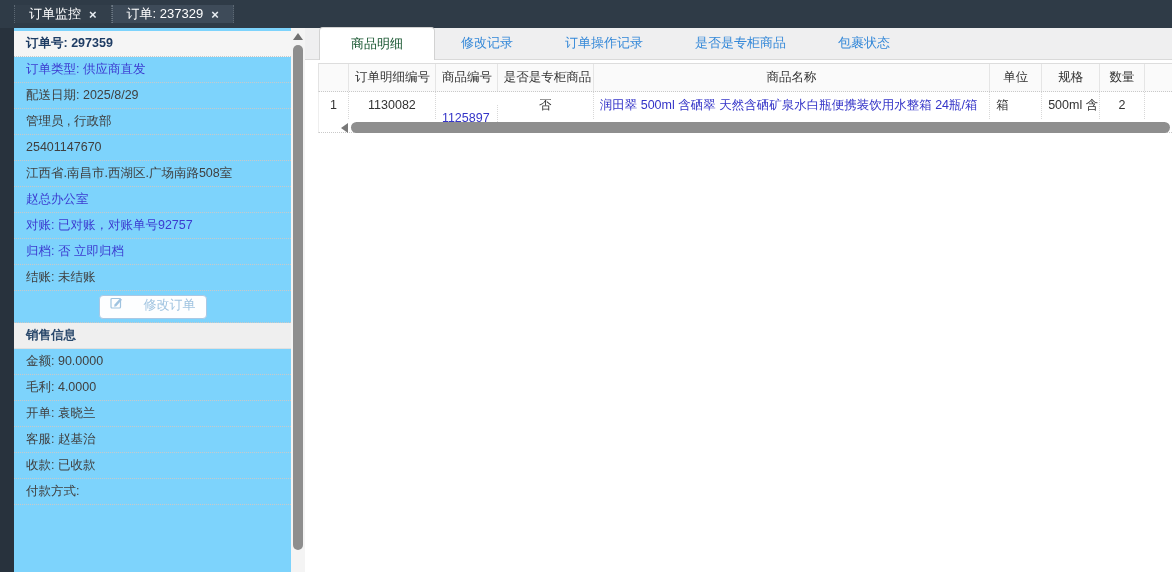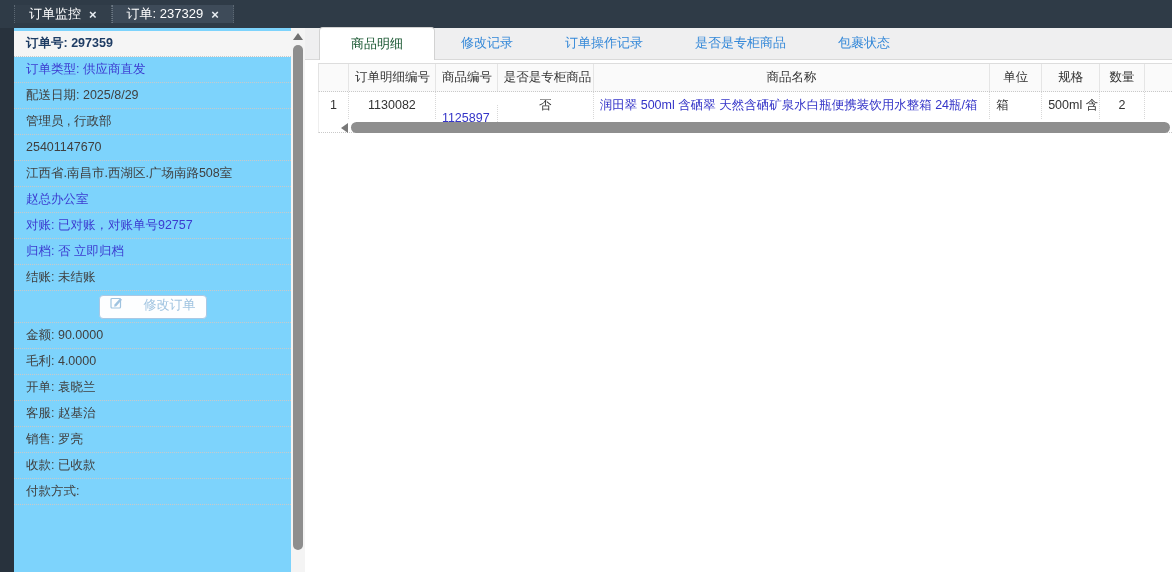--- a/index.html
+++ b/index.html
@@ -117,25 +117,25 @@
     <button class="editbtn">
       <span>
         <svg width="13" height="13" viewBox="0 0 13 13">
           <rect x="1" y="2.5" width="9.5" height="9.5" rx="1" fill="none" stroke="#9fc3e0" stroke-width="1.2"></rect>
           <path d="M4.5 8.6 L10.2 2.2 L12 3.8 L6.3 10.2 L4.2 10.8 Z" fill="#9fc3e0"></path>
         </svg>
       </span>
       <span>修改订单</span>
     </button>
   </div>
+  <div class="srow section">销售信息</div>
   <div class="srow">金额: 90.0000</div>
   <div class="srow">毛利: 4.0000</div>
   <div class="srow">开单: 袁晓兰</div>
   <div class="srow">客服: 赵基治</div>
-  <div class="srow">销售: 罗亮</div>
   <div class="srow">收款: 已收款</div>
   <div class="srow">付款方式:</div>
 </div>
 
 <div class="vscroll">
   <div class="up"></div>
   <div class="thumb"></div>
 </div>
 
 <div class="main">

